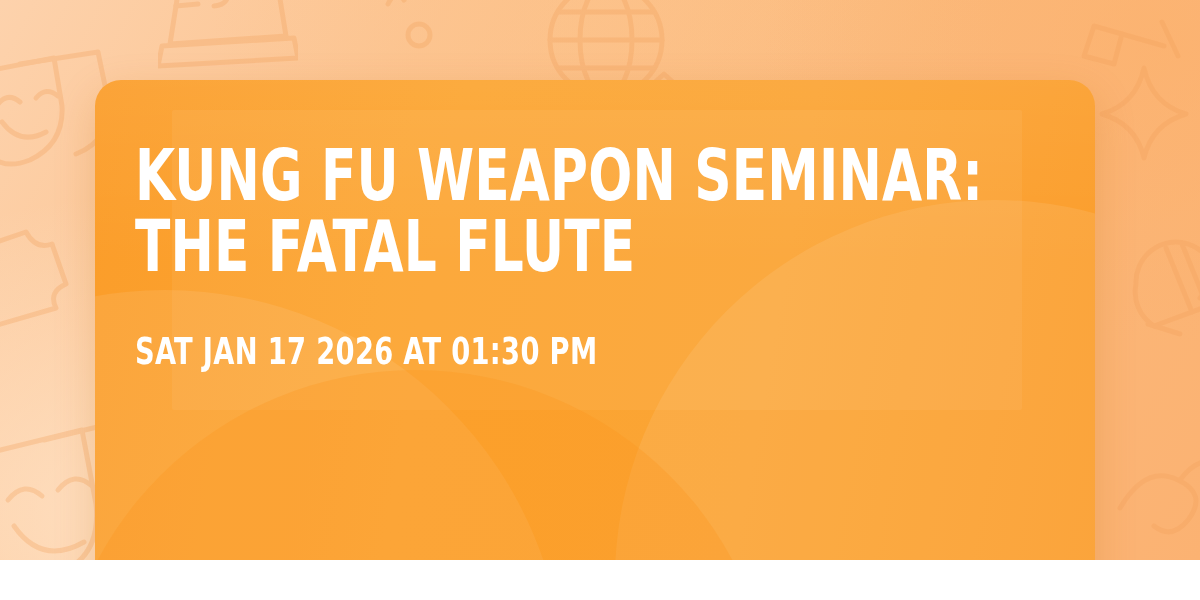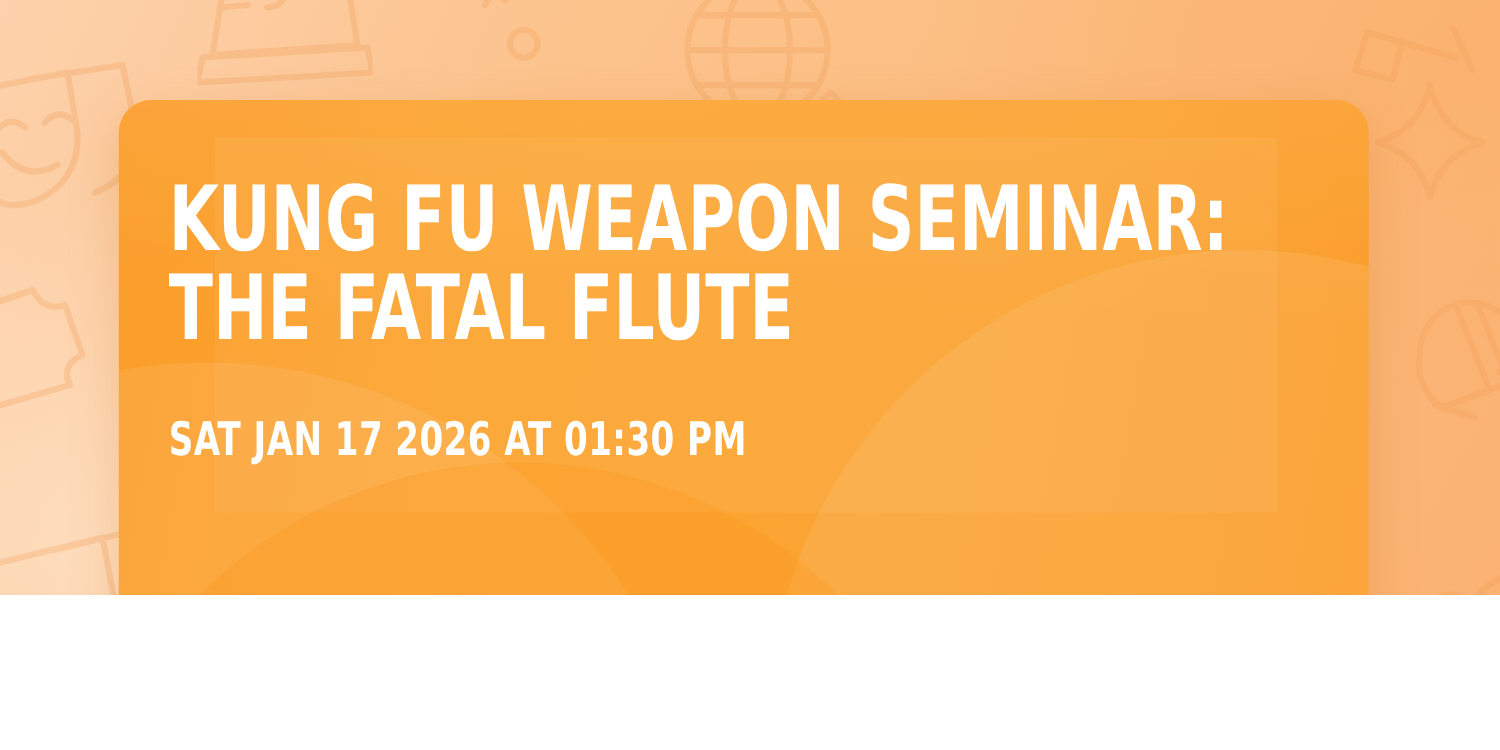--- a/index.html
+++ b/index.html
@@ -5,21 +5,21 @@
   * { margin:0; padding:0; box-sizing:border-box; }
 
   html, body {
     width:1200px; height:600px;
     overflow:hidden;
     font-family:"Liberation Sans", sans-serif;
   }
 
   #stage {
     position:relative;
-    width:1200px; height:476px;
+    width:1200px; height:560px;
     overflow:hidden;
     background:#fbbd84;
   }
 
   
   .bg-wash {
     position:absolute; inset:0;
     background:
       linear-gradient(118deg,
         #fdd2ac 0%,

